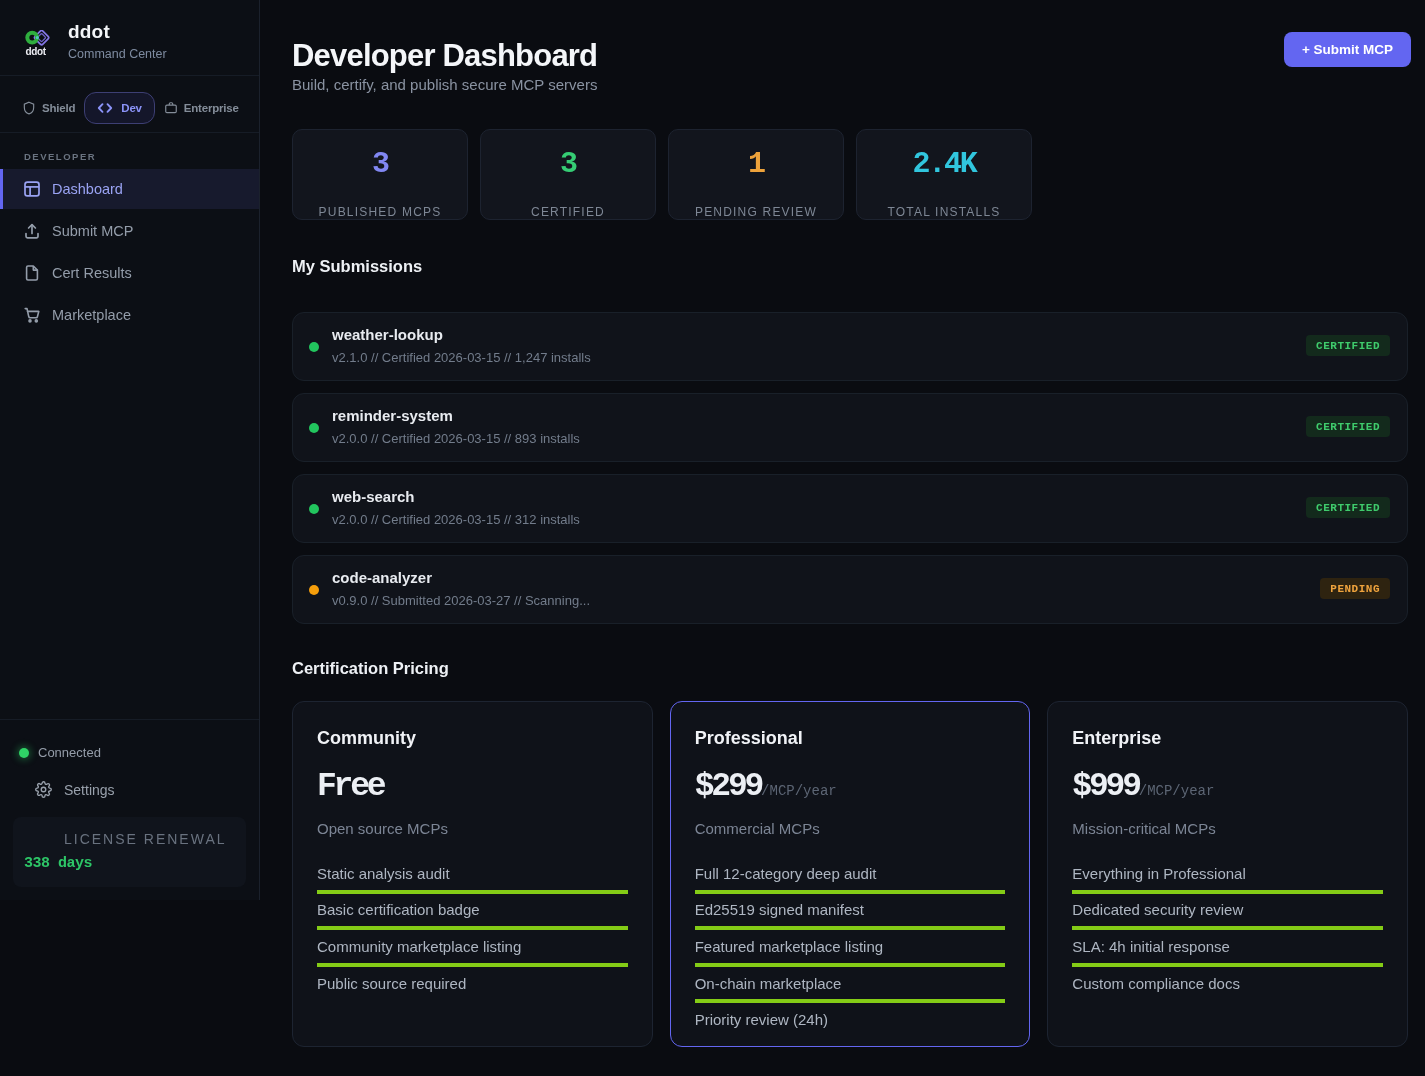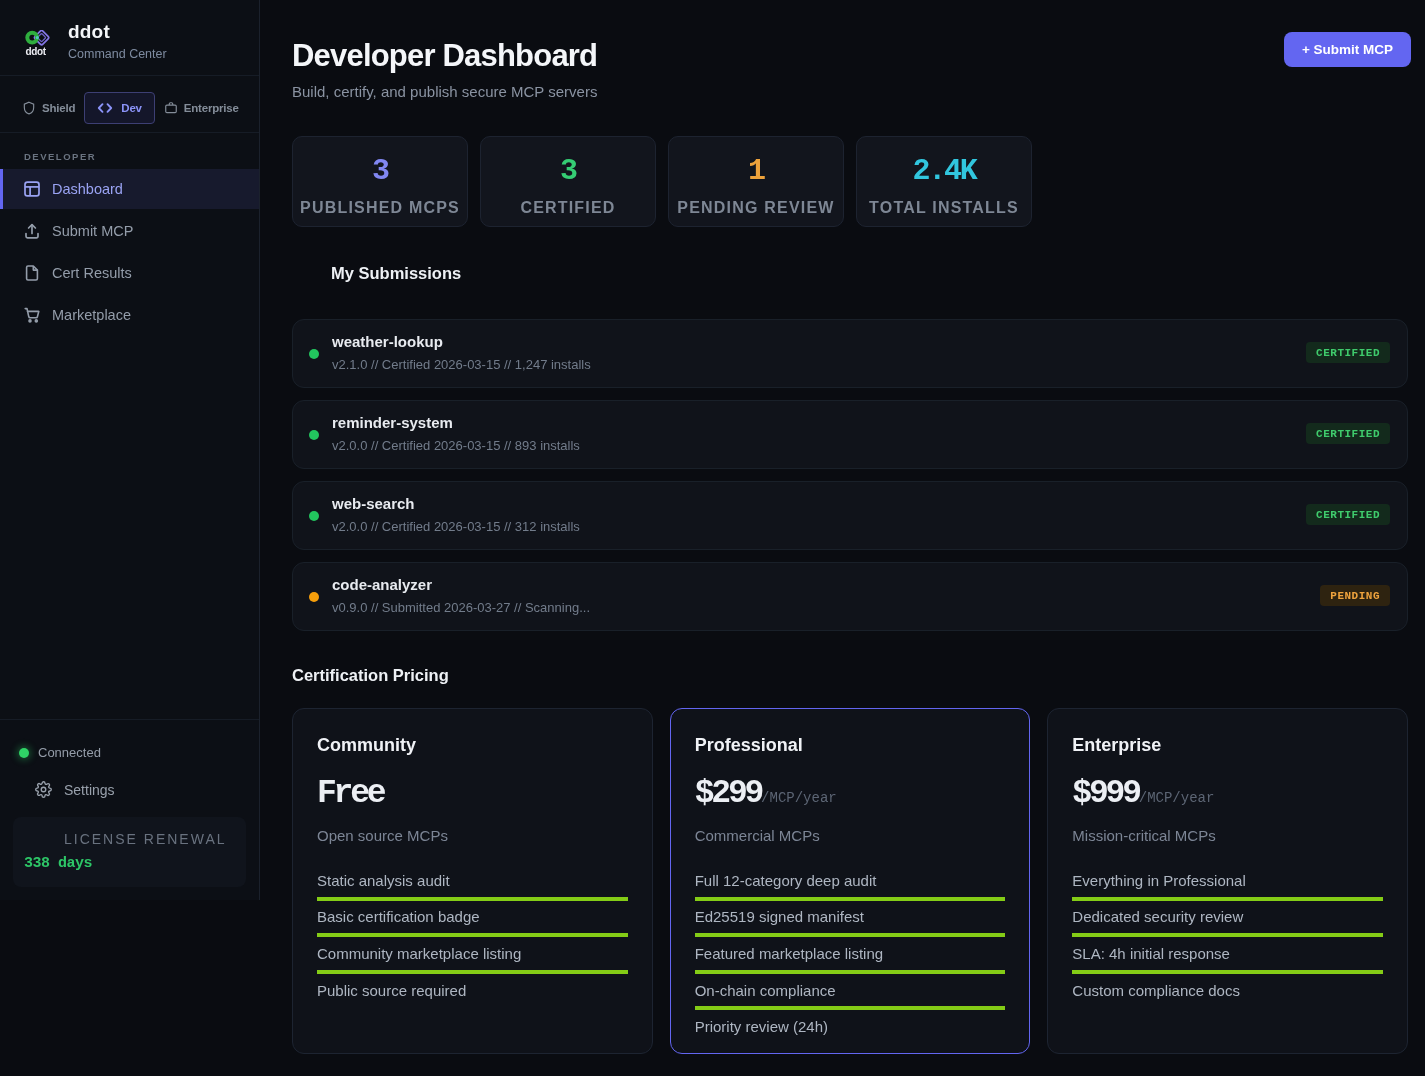--- a/index.html
+++ b/index.html
@@ -6,48 +6,48 @@
 html,body { width:1425px; height:1076px; background:#0a0c11; font-family:"Liberation Sans",sans-serif; overflow:hidden; }
 
 
 #sidebar { position:absolute; left:0; top:0; width:260px; height:900px; background:#0c0f15; border-right:1px solid #1b212c; }
 .sb-head { padding:20px 16px 0 16px; height:76px; border-bottom:1px solid #161c26; position:relative; }
 .sb-logo { position:absolute; left:25px; top:30px; }
 .sb-title { position:absolute; left:68px; top:21px; font-size:19px; font-weight:bold; color:#f3f5f8; letter-spacing:0.2px; }
 .sb-sub { position:absolute; left:68px; top:47px; font-size:12.5px; color:#7e8ba0; }
 .sb-tabs { height:57px; border-bottom:1px solid #161c26; display:flex; align-items:center; justify-content:space-between; padding:8px 16px 0 13px; }
 .sb-tab { display:flex; align-items:center; gap:6px; color:#848d99; font-size:11.5px; letter-spacing:-0.2px; font-weight:bold; padding:8px 8px; border-radius:16px; border:1px solid transparent; }
-.sb-tab.active { color:#8b93f8; background:#14162a; border:1px solid #3d3f74; padding:8px 12px; height:32px; border-radius:4px; gap:8px; }
+.sb-tab.active { color:#8b93f8; background:#14162a; border:1px solid #3d3f74; padding:8px 12px; height:32px; border-radius:12px; gap:8px; }
 .sb-tab svg { display:block; }
 .sb-section { margin:18px 0 7px 24px; font-size:9.5px; letter-spacing:1.5px; color:#6a7380; font-weight:bold; }
 .nav-item { height:40px; margin-bottom:2px; display:flex; align-items:center; padding-left:24px; color:#949daa; font-size:14.5px; position:relative; }
 .nav-item svg { margin-right:12px; }
 .nav-item.active { background:#171a2d; color:#9aa3f3; }
 .nav-item.active::before { content:""; position:absolute; left:0; top:0; bottom:0; width:3px; background:#6366f1; }
 .sb-bottom { position:absolute; left:0; bottom:0; width:100%; border-top:1px solid #161c26; padding:25px 13px 13px 13px; }
 .conn { display:flex; align-items:center; gap:9px; padding-left:6px; color:#959da9; font-size:13px; }
 .conn-dot { width:10px; height:10px; border-radius:50%; background:#2fd366; box-shadow:0 0 7px 2px rgba(47,211,102,0.35); }
 .settings { display:flex; align-items:center; gap:12px; padding-left:22px; margin-top:21px; color:#99a1ac; font-size:14px; }
 .license { margin-top:19px; background:#10141c; border-radius:8px; padding:14px 11px 15px 11px; }
 .lic-label { font-size:14px; letter-spacing:2px; color:#69727f;padding-left:40px; }
 .lic-days { margin-top:8px; font-size:15px; font-weight:bold; color:#2dc667; font-family:"Liberation Mono",monospace; letter-spacing:-0.5px; }
 
 
 #main { position:absolute; left:260px; top:0; width:1165px; padding:38px 17px 0 32px; }
 .h1 { font-size:31px; font-weight:bold; color:#f4f6f9; letter-spacing:-0.8px; }
-.h1sub { margin-top:9px; font-size:15px; color:#8a93a2; }
+.h1sub { margin-top:2px; font-size:15px; color:#8a93a2; }
 .btn-submit { position:absolute; top:32px; right:14px; width:127px; height:35px; background:#6366f1; border-radius:8px; color:#fff; font-size:13.5px; font-weight:bold; display:flex; align-items:center; justify-content:center; }
 
 .stats { display:flex; gap:12px; margin-top:36px; }
 .stat { width:176px; height:91px; background:#12151d; border:1px solid #1d2330; border-radius:10px; text-align:center; padding-top:20px; }
 .stat-num { font-family:"Liberation Mono",monospace; font-size:30px; font-weight:bold; line-height:28px; letter-spacing:-2.2px; }
-.stat-label { margin-top:14px; font-size:16px; letter-spacing:1.2px; color:#7e8795;font-weight:bold; }
+.stat-label { margin-top:27px; font-size:12px; letter-spacing:1.2px; color:#7e8795; }
 
 .h2 { font-size:16.5px; font-weight:bold; color:#eef1f5; }
-.subs-h { margin-top:37px;margin-left:39px; }
+.subs-h { margin-top:37px; }
 .subs-h + .sub-card { margin-top:36px; }
 .sub-card { margin-top:12px; height:69px; background:#10131a; border:1px solid #192029; border-radius:12px; position:relative; }
 .sub-dot { position:absolute; left:16px; top:29px; width:10px; height:10px; border-radius:50%; background:#22c55e; }
 .sub-dot.pending { background:#f59e0b; }
 .sub-title { position:absolute; left:39px; top:13px; font-size:15px; font-weight:bold; color:#e8ebf0; }
 .sub-meta { position:absolute; left:39px; top:37px; font-size:13px; color:#727c8b; }
 .badge { position:absolute; right:17px; top:22px; height:21px; padding:0 10px; display:flex; align-items:center; border-radius:4px; font-family:"Liberation Mono",monospace; font-size:11px; letter-spacing:0.5px; font-weight:bold; }
 .badge.cert { background:#132a1c; color:#3fcb6c; }
 .badge.pend { background:#2e2310; color:#efa33d; }
 
@@ -191,21 +191,21 @@
       </div>
     </div>
     <div class="pcard featured">
       <div class="p-name">Professional</div>
       <div class="p-price"><span class="p-amount">$299</span><span class="p-per">/MCP/year</span></div>
       <div class="p-desc">Commercial MCPs</div>
       <div class="p-list">
         <div class="p-item">Full 12-category deep audit</div>
         <div class="p-item">Ed25519 signed manifest</div>
         <div class="p-item">Featured marketplace listing</div>
-        <div class="p-item">On-chain compliance</div>
+        <div class="p-item">On-chain marketplace</div>
         <div class="p-item">Priority review (24h)</div>
       </div>
     </div>
     <div class="pcard">
       <div class="p-name">Enterprise</div>
       <div class="p-price"><span class="p-amount">$999</span><span class="p-per">/MCP/year</span></div>
       <div class="p-desc">Mission-critical MCPs</div>
       <div class="p-list">
         <div class="p-item">Everything in Professional</div>
         <div class="p-item">Dedicated security review</div>

